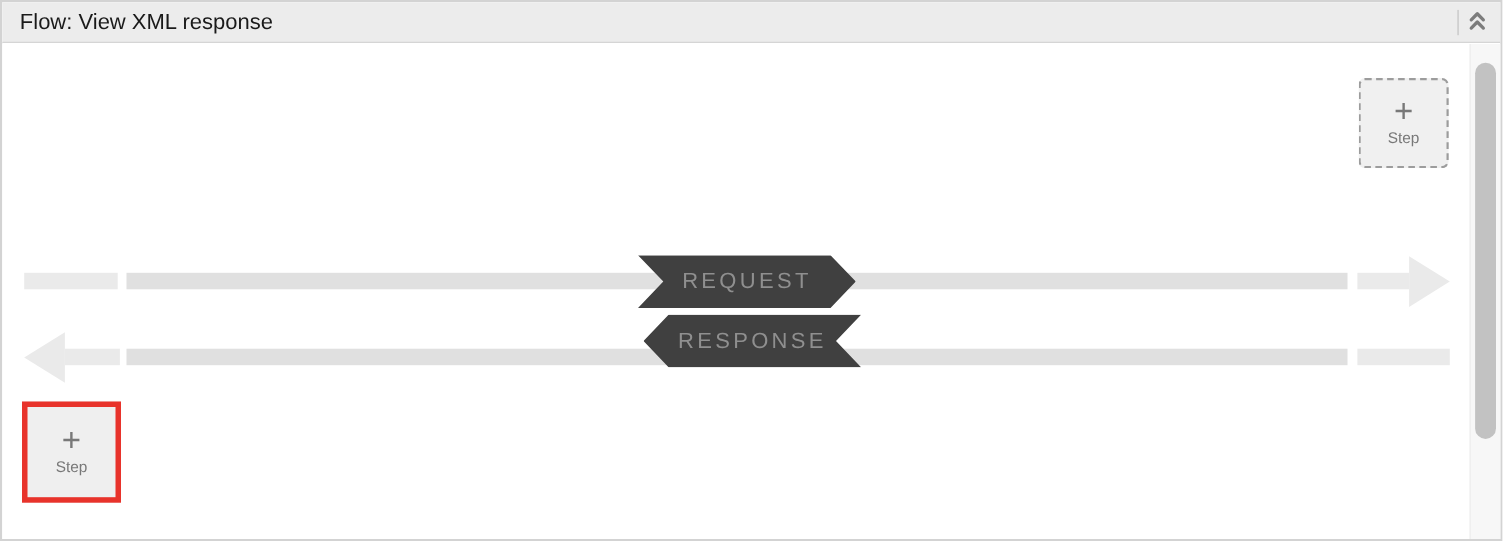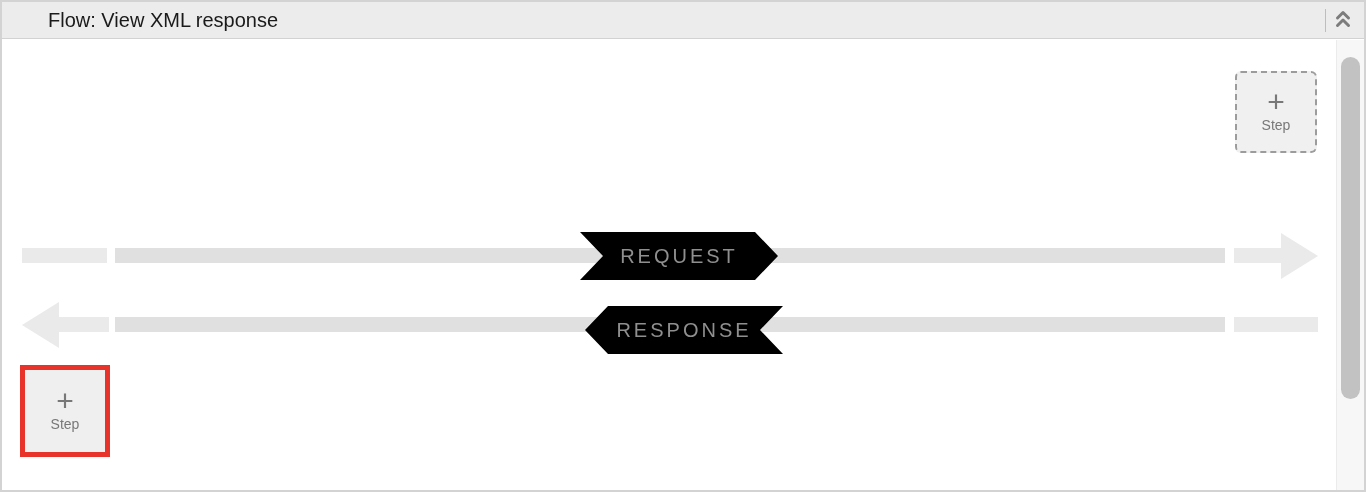--- a/index.html
+++ b/index.html
@@ -17,21 +17,20 @@
 
   
   .titlebar {
     position: absolute;
     top: 0; left: 0; right: 0;
     height: 37px;
     background: #ececec;
     border-bottom: 1px solid #d2d2d2;
     display: flex;
     align-items: center;
-    padding-left: 30px;
   }
   .titlebar .title {
     padding-left: 16px;
     font-size: 20px;
     color: #1a1a1a;
     white-space: nowrap;
   }
   .titlebar .separator {
     position: absolute;
     right: 38px;
@@ -78,21 +77,21 @@
     width: 0; height: 0;
     border-right: 37px solid #eaeaea;
     border-top: 23px solid transparent;
     border-bottom: 23px solid transparent;
   }
 
   .banner {
     position: absolute;
     width: 198px;
     height: 48px;
-    background: #000000;
+    background: #404040;
     display: flex;
     align-items: center;
     justify-content: center;
     color: #8f8f8f;
     font-size: 20px;
     letter-spacing: 3px;
   }
   .banner.request  { clip-path: polygon(0 0, 175px 0, 198px 24px, 175px 48px, 0 48px, 23px 24px); }
   .banner.response { clip-path: polygon(23px 0, 198px 0, 175px 24px, 198px 48px, 23px 48px, 0 24px); }
 
@@ -178,21 +177,21 @@
     <div class="seg light" style="left:1232px; top:208px; width:47px;"></div>
     <div class="arrowhead-right" style="left:1279px; top:193px;"></div>
     <div class="banner request" style="left:578px; top:192px;">
       <span>REQUEST</span>
     </div>
 
     <div class="arrowhead-left" style="left:20px; top:262px;"></div>
     <div class="seg light" style="left:57px; top:277px; width:50px;"></div>
     <div class="seg main" style="left:113px; top:277px; width:1110px;"></div>
     <div class="seg light" style="left:1232px; top:277px; width:84px;"></div>
-    <div class="banner response" style="left:583px; top:266px;">
+    <div class="banner response" style="left:583px; top:246px;">
       <span>RESPONSE</span>
     </div>
 
     <button class="step-btn highlighted">
       <span class="plus">+</span>
       <span class="step-label">Step</span>
     </button>
 
     <div class="scrollbar">
       <div class="thumb"></div>

